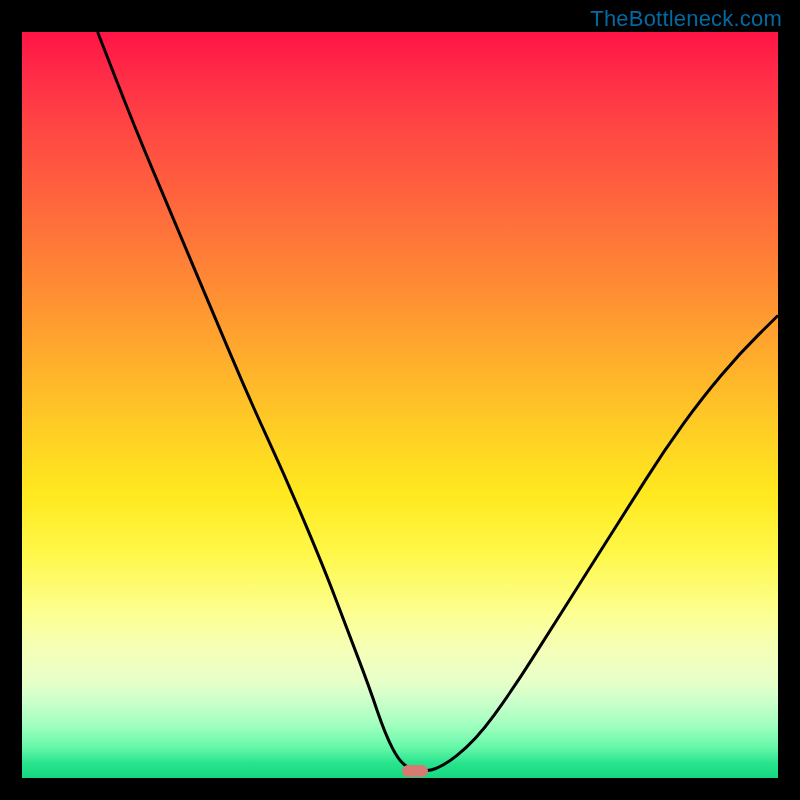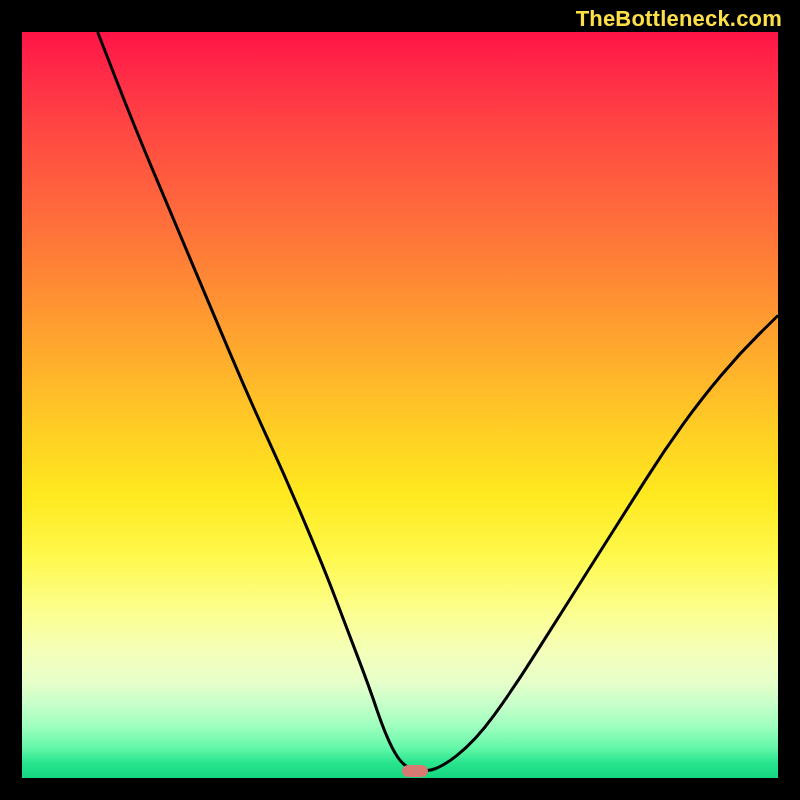--- a/index.html
+++ b/index.html
@@ -14,23 +14,23 @@
   .frame {
     position: relative;
     width: 800px;
     height: 800px;
     background: #000000;
   }
   .watermark {
     position: absolute;
     top: 6px;
     right: 18px;
-    color: #fde047;
+    color: #0369a1;
     font-size: 22px;
-    font-weight: 700;
+    font-weight: 400;
     letter-spacing: 0.2px;
   }
   .plot {
     position: absolute;
     left: 22px;
     top: 32px;
     width: 756px;
     height: 746px;
     
     background: linear-gradient(to bottom,

